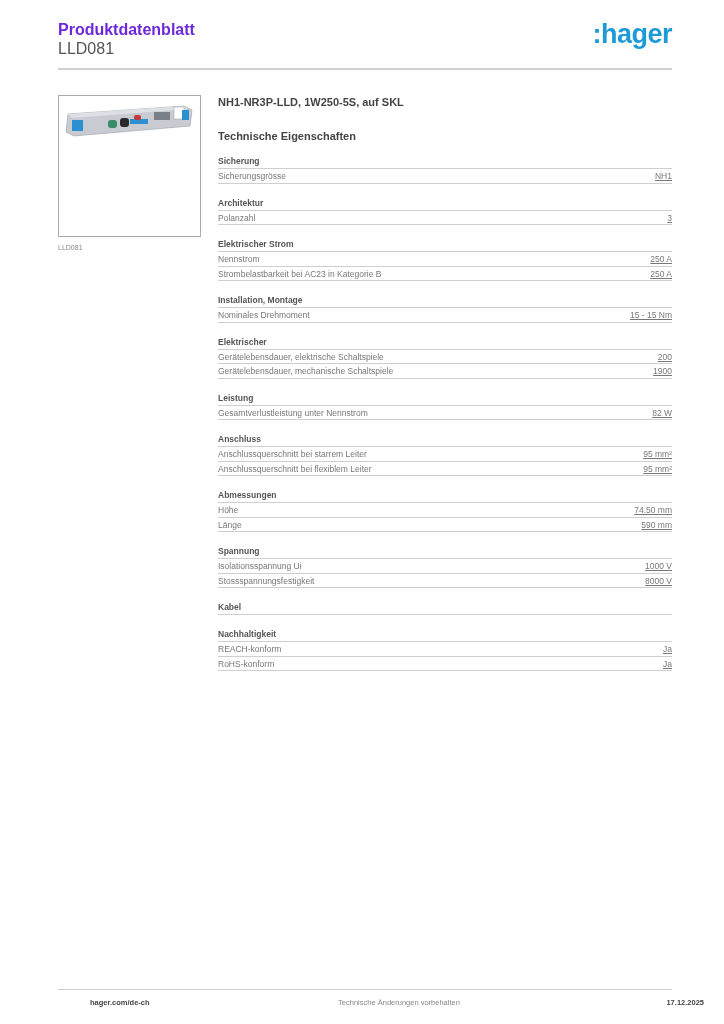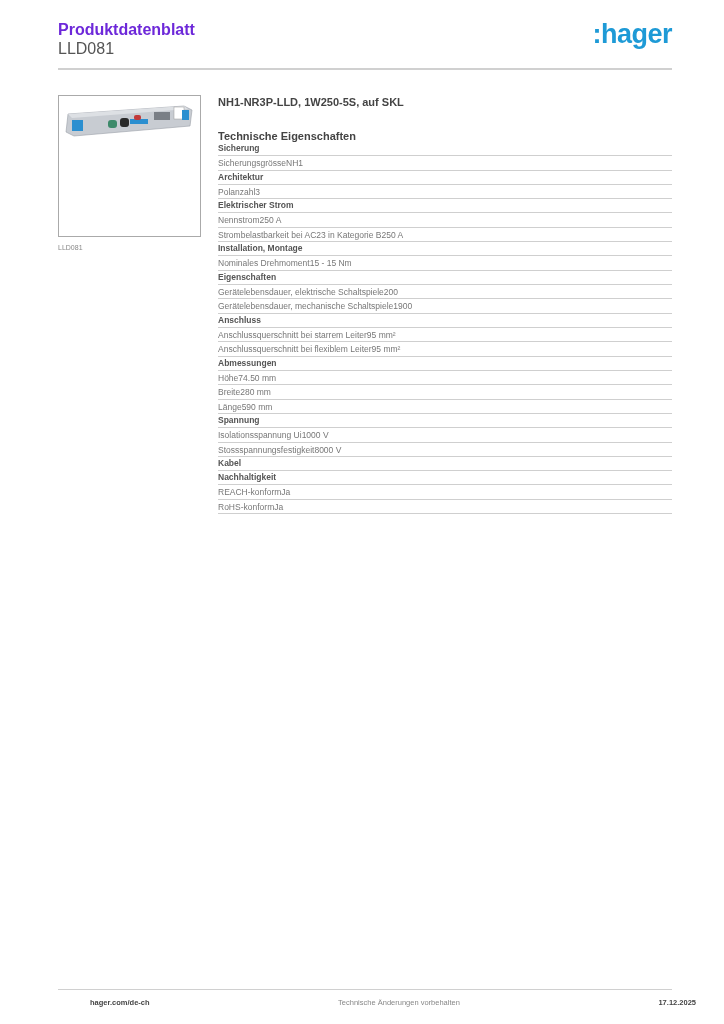--- a/index.html
+++ b/index.html
@@ -10,30 +10,30 @@
   .logo { position:absolute; right:0; top:0; font-size:27px; font-weight:bold; color:#1e9ad6; letter-spacing:-0.5px; line-height:28px; }
   .header-rule { position:absolute; left:58px; top:68px; width:614px; height:2px; background:#d0d0d0; }
 
   .photo-box { position:absolute; left:58px; top:95px; width:143px; height:142px; border:1px solid #aaa; box-sizing:border-box; background:#fff; }
   .photo { position:absolute; left:5px; top:8px; width:130px; height:35px; }
   .photo-caption { position:absolute; left:58px; top:244px; font-size:7px; color:#888; }
 
   .content { position:absolute; left:218px; top:96px; width:454px; }
   .product-name { font-size:11px; font-weight:bold; color:#444; height:12px; }
   .section-main { font-size:11px; font-weight:bold; color:#444; margin-top:22px; height:12px; }
-  .group { }
+  .group { margin-top:13px; }
   .group-title { font-size:8.5px; font-weight:bold; color:#555; line-height:12px; border-bottom:1px solid #cfcfcf; padding-bottom:1px; }
-  .row { display:flex; justify-content:flex-start; font-size:8.5px; color:#777; line-height:12.5px; border-bottom:1px solid #cfcfcf; padding-top:1px; }
-  .row .val { text-align:right; }
+  .row { display:flex; justify-content:space-between; font-size:8.5px; color:#777; line-height:12.5px; border-bottom:1px solid #cfcfcf; padding-top:1px; }
+  .row .val { text-align:right;text-decoration:underline; }
 
   .footer-rule { position:absolute; left:58px; top:989px; width:614px; height:1px; background:#d0d0d0; }
   .footer { position:absolute; left:58px; top:998px; width:614px; height:14px; font-size:7.5px;margin-left:32px; }
   .f-left { position:absolute; left:0; font-weight:bold; color:#444; }
   .f-center { position:absolute; left:4px; right:0; text-align:center; color:#888; }
-  .f-right { position:absolute; right:8px; font-weight:bold; color:#444; }
+  .f-right { position:absolute; right:0; font-weight:bold; color:#444; }
 </style>
 </head>
 <body>
 
 <div class="header">
   <div class="title">Produktdatenblatt</div>
   <div class="subtitle">LLD081</div>
   <div class="logo">:hager</div>
 </div>
 <div class="header-rule"></div>
@@ -84,50 +84,53 @@
         </div>
       </div>
       <div class="group">
         <div class="group-title">Installation, Montage</div>
         <div class="row">
           <span>Nominales Drehmoment</span>
           <span class="val">15 - 15 Nm</span>
         </div>
       </div>
       <div class="group">
-        <div class="group-title">Eigenschaften</div>
+        <div class="group-title">Elektrischer</div>
         <div class="row">
           <span>Gerätelebensdauer, elektrische Schaltspiele</span>
           <span class="val">200</span>
         </div>
         <div class="row">
           <span>Gerätelebensdauer, mechanische Schaltspiele</span>
           <span class="val">1900</span>
+        </div>
+      </div>
+      <div class="group">
+        <div class="group-title">Leistung</div>
+        <div class="row">
+          <span>Gesamtverlustleistung unter Nennstrom</span>
+          <span class="val">82 W</span>
         </div>
       </div>
       <div class="group">
         <div class="group-title">Anschluss</div>
         <div class="row">
           <span>Anschlussquerschnitt bei starrem Leiter</span>
           <span class="val">95 mm²</span>
         </div>
         <div class="row">
           <span>Anschlussquerschnitt bei flexiblem Leiter</span>
           <span class="val">95 mm²</span>
         </div>
       </div>
       <div class="group">
         <div class="group-title">Abmessungen</div>
         <div class="row">
           <span>Höhe</span>
           <span class="val">74.50 mm</span>
-        </div>
-        <div class="row">
-          <span>Breite</span>
-          <span class="val">280 mm</span>
         </div>
         <div class="row">
           <span>Länge</span>
           <span class="val">590 mm</span>
         </div>
       </div>
       <div class="group">
         <div class="group-title">Spannung</div>
         <div class="row">
           <span>Isolationsspannung Ui</span>

